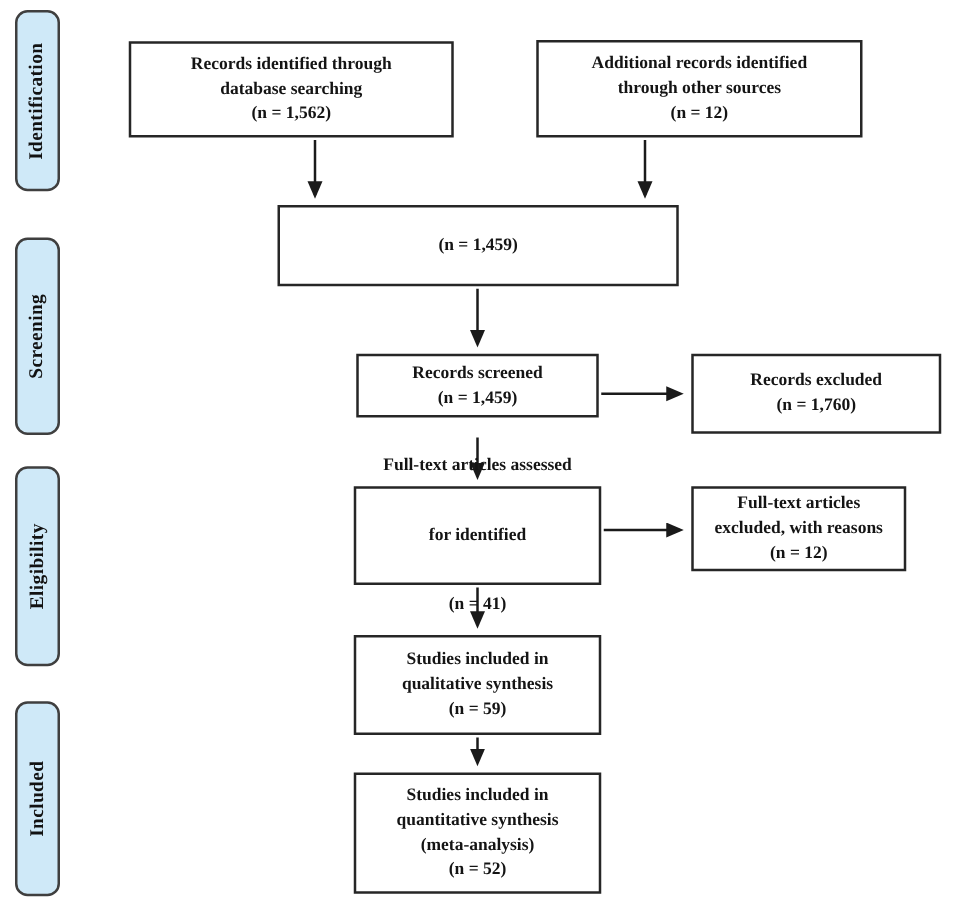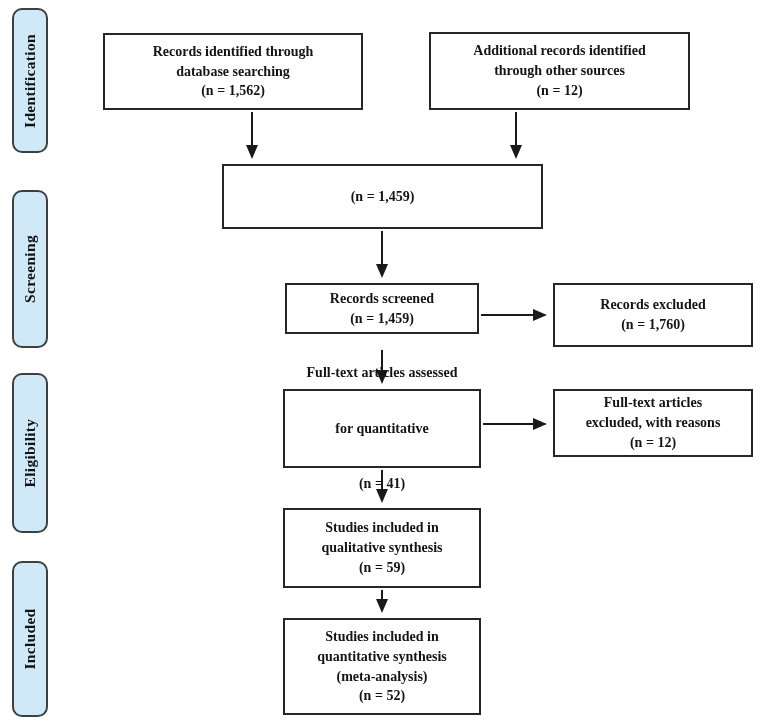--- a/index.html
+++ b/index.html
@@ -114,25 +114,25 @@
     <div class="line">(n = 1,459)</div>
   </div>
 
   <div class="fbox" style="left:553px; top:283px; width:200px; height:64px;">
     <div class="line">Records excluded</div>
     <div class="line">(n = 1,760)</div>
   </div>
 
   <div class="fbox" style="left:283px; top:389px; width:198px; height:79px;gap:36px;">
     <div class="line">Full-text articles assessed</div>
-    <div class="line">for quantitative</div>
+    <div class="line">for identified</div>
     <div class="line">(n = 41)</div>
   </div>
 
-  <div class="fbox" style="left:553px; top:389px; width:200px; height:68px;font-family:Liberation Serif, serif;">
+  <div class="fbox" style="left:553px; top:389px; width:172px; height:68px;font-family:Liberation Serif, serif;">
     <div class="line">Full-text articles</div>
     <div class="line">excluded, with reasons</div>
     <div class="line">(n = 12)</div>
   </div>
 
   <div class="fbox" style="left:283px; top:508px; width:198px; height:80px;">
     <div class="line">Studies included in</div>
     <div class="line">qualitative synthesis</div>
     <div class="line">(n = 59)</div>
   </div>

